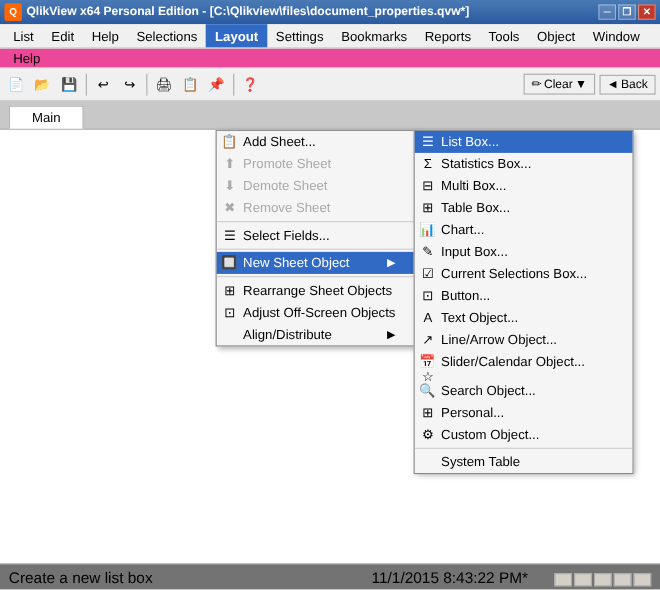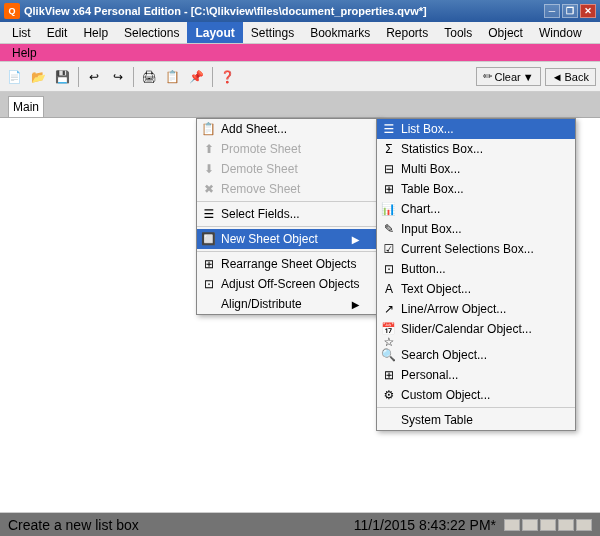--- a/index.html
+++ b/index.html
@@ -140,21 +140,21 @@
       height: 26px;
       display: flex;
       align-items: flex-end;
       padding-left: 8px;
       border-bottom: 1px solid #aaa;
     }
     .sheet-tab {
       background: #f0f0f0;
       border: 1px solid #aaa;
       border-bottom: none;
-      padding: 3px 4px;
+      padding: 3px 20px;
       font-size: 12px;
       cursor: pointer;
     }
     .sheet-tab.active {
       background: white;
       font-weight: normal;
     }
 
     
     .main-content {
@@ -174,22 +174,22 @@
       background: #737373;
       border-top: 1px solid #ccc;
       display: flex;
       align-items: center;
       justify-content: space-between;
       padding: 0 8px;
       font-size: 14px;
     }
     .status-right {
       display: flex;
-      align-items: center;
-      gap: 8px;
+      align-items: flex-end;
+      gap: 24px;
     }
     .status-boxes {
       display: flex;
       gap: 2px;
     }
     .status-box {
       width: 16px;
       height: 12px;
       border: 1px solid #aaa;
       background: #d4d0c8;

